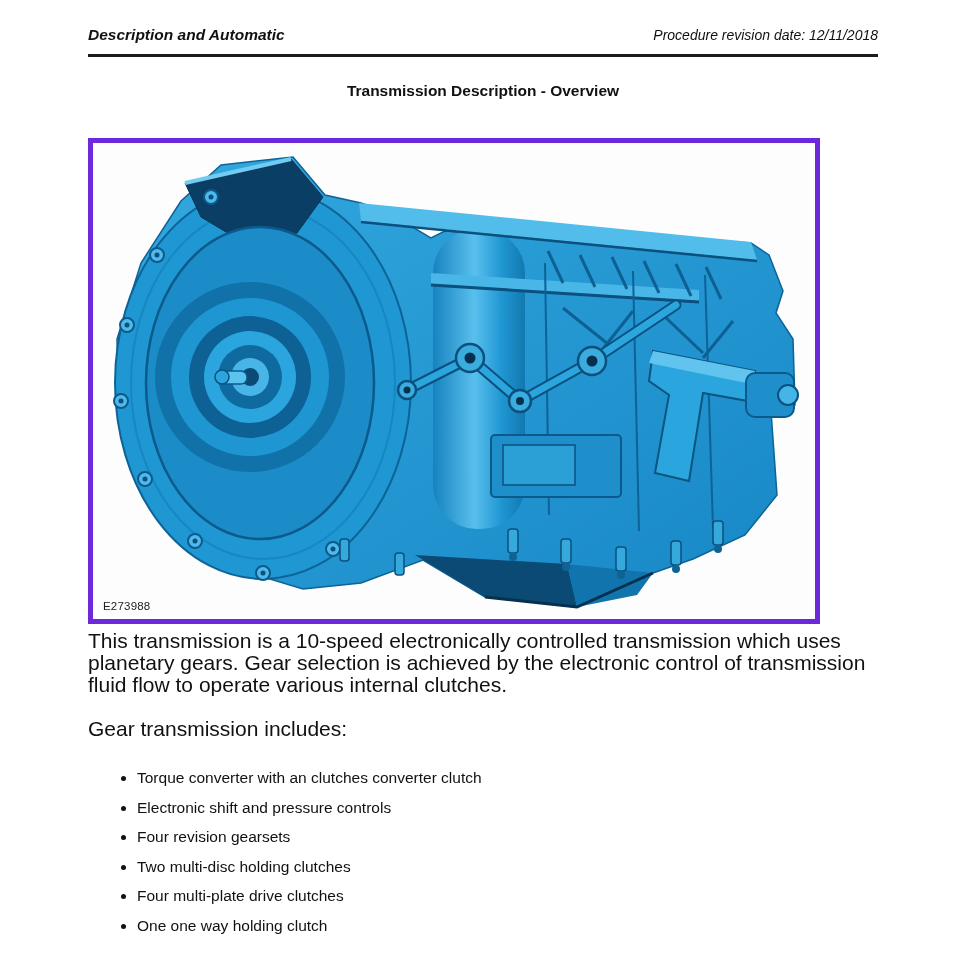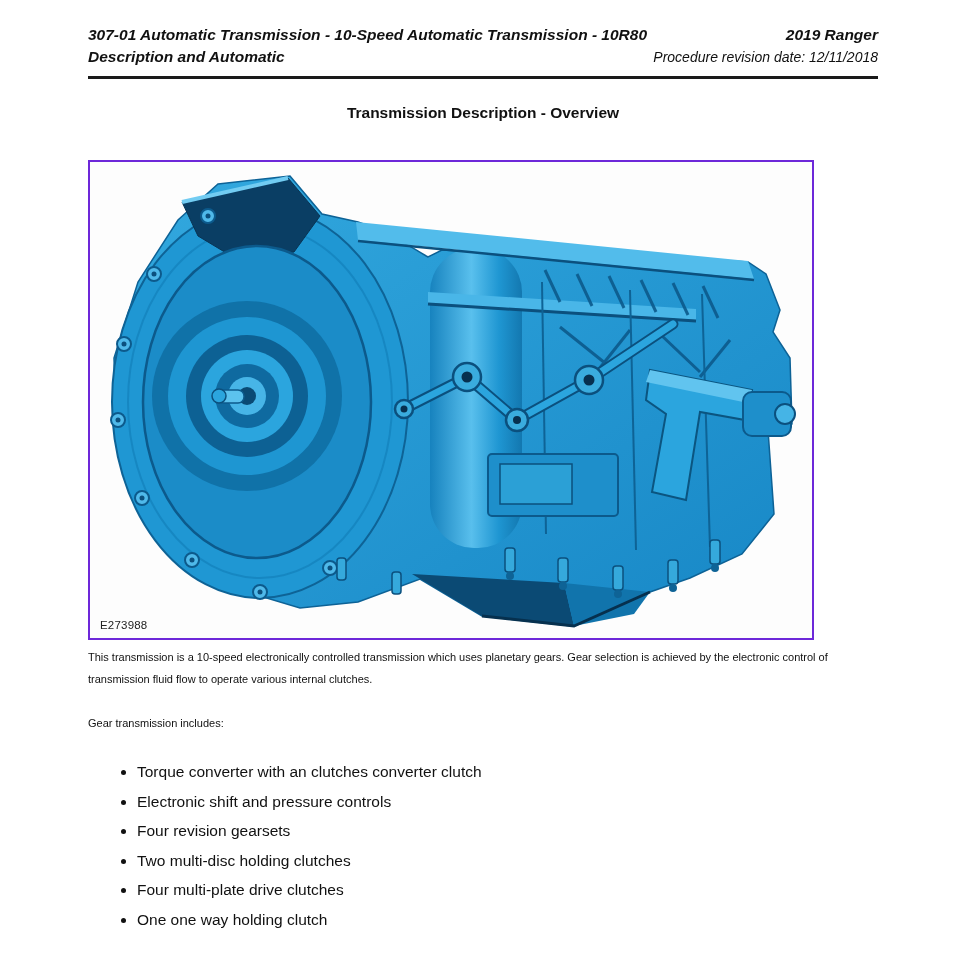--- a/index.html
+++ b/index.html
@@ -5,40 +5,36 @@
   html,body{margin:0;padding:0;background:#ffffff;}
   body{width:956px;height:956px;font-family:"Liberation Sans",sans-serif;color:#111;overflow:hidden;}
   .page{position:relative;width:956px;height:956px;}
   .content{position:absolute;left:88px;top:24px;width:790px;}
   .header-row{display:flex;justify-content:space-between;align-items:baseline;
     font-style:italic;font-weight:bold;font-size:15.5px;line-height:22px;}
   .header-row .rev{font-weight:normal;font-size:14px;}
   .rule{margin-top:8px;border-top:3px solid #1a1a1a;height:0;}
   .doc-title{margin-top:23px;text-align:center;font-weight:bold;font-size:15.5px;line-height:22px;}
   .section-heading{margin-top:24px;font-weight:bold;font-size:15.5px;line-height:22px;}
-  figure.figure{margin:36px 0 0 0;padding:0;width:722px;height:476px;border:2px solid #6d28d9;
+  figure.figure{margin:36px 0 0 0;padding:0;width:722px;height:476px;border:5px solid #6d28d9;
     position:relative;background:#fdfdfd;}
   figure.figure svg{display:block;}
   .fig-label{position:absolute;left:10px;bottom:7px;font-size:11.5px;color:#222;letter-spacing:.2px;}
-  p.body-text{margin:6px 0 0 0;font-size:11px;line-height:22px;width:795px;}
+  p.body-text{margin:6px 0 0 0;font-size:21px;line-height:22px;width:795px;}
   p.includes{margin-top:22px;}
   ul.features{margin:26px 0 0 0;padding-left:49px;font-size:15.5px;line-height:23px;}
   ul.features li{margin-bottom:6.5px;}
 </style>
 </head>
 <body>
 
 <div class="page">
   <div class="content">
 
     <div class="header">
-      <div class="header-row">
-        <span>307-01 Automatic Transmission - 10-Speed Automatic Transmission - 10R80</span>
-        <span>2019 Ranger</span>
-      </div>
       <div class="header-row">
         <span>Description and Automatic</span>
         <span class="rev">Procedure revision date: 12/11/2018</span>
       </div>
     </div>
 
     <div class="rule"></div>
 
     <div class="doc-title">Transmission Description - Overview</div>
 

